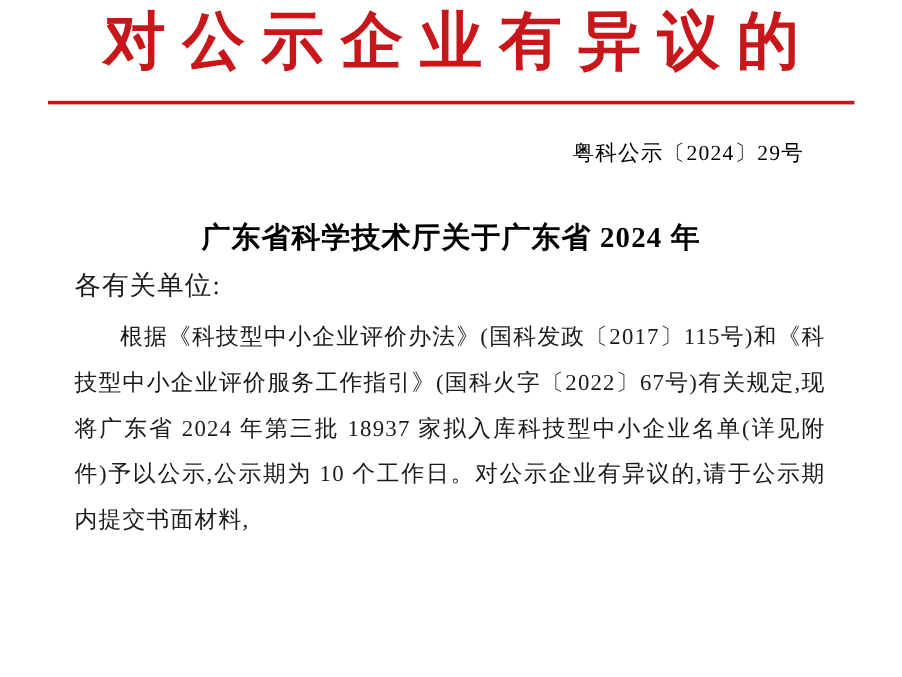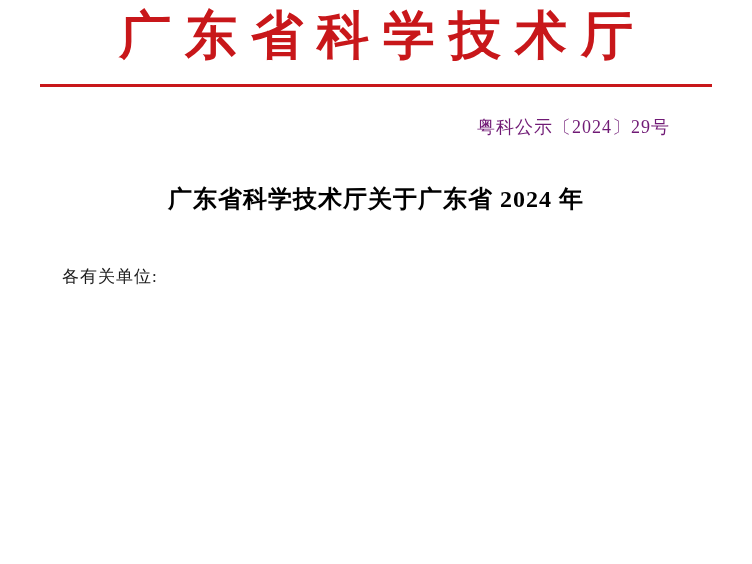--- a/index.html
+++ b/index.html
@@ -41,37 +41,36 @@
     height: 3px;
     background: #c8171a;
     width: 100%;
   }
   .doc-number {
     margin-top: 28px;
     text-align: right;
     font-size: 18px;
     letter-spacing: 1px;
     padding-right: 42px;
-    color: #701a75;
+    color: #000000;
   }
   .doc-title {
     margin-top: 36px;
     text-align: center;
     font-weight: bold;
     font-size: 24px;
     line-height: 2.0;
     letter-spacing: 1px;
     color: #000000;
   }
   .doc-title .line {
     display: block;
   }
   .salutation {
-    margin-top: 42px;
-    font-size: 17px;
+    font-size: 22px;
     letter-spacing: 1px;
     padding-left: 22px;
   }
   .body-text {
     margin-top: 10px;
     font-size: 19px;
     line-height: 2.0;
     letter-spacing: 1px;
     text-align: justify;
     text-justify: inter-ideograph;
@@ -81,26 +80,29 @@
     margin: 0;
     text-indent: 2em;
   }
 </style>
 </head>
 <body>
 
 <div class="page">
 
   <div class="masthead">
-    <div class="masthead-title">广东省科学技术厅</div>
+    <div class="masthead-title">对公示企业有异议的</div>
     <div class="red-rule"></div>
   </div>
 
   <div class="doc-number">粤科公示〔2024〕29号</div>
 
   <div class="doc-title">
     <span class="line">广东省科学技术厅关于广东省 2024 年</span>
   </div>
 
   <div class="salutation">各有关单位:</div>
 
+  <div class="body-text">
+    <p>根据《科技型中小企业评价办法》(国科发政〔2017〕115号)和《科技型中小企业评价服务工作指引》(国科火字〔2022〕67号)有关规定,现将广东省 2024 年第三批 18937 家拟入库科技型中小企业名单(详见附件)予以公示,公示期为 10 个工作日。对公示企业有异议的,请于公示期内提交书面材料,</p>
+  </div>
 
 </div>
 
 </body></html>

